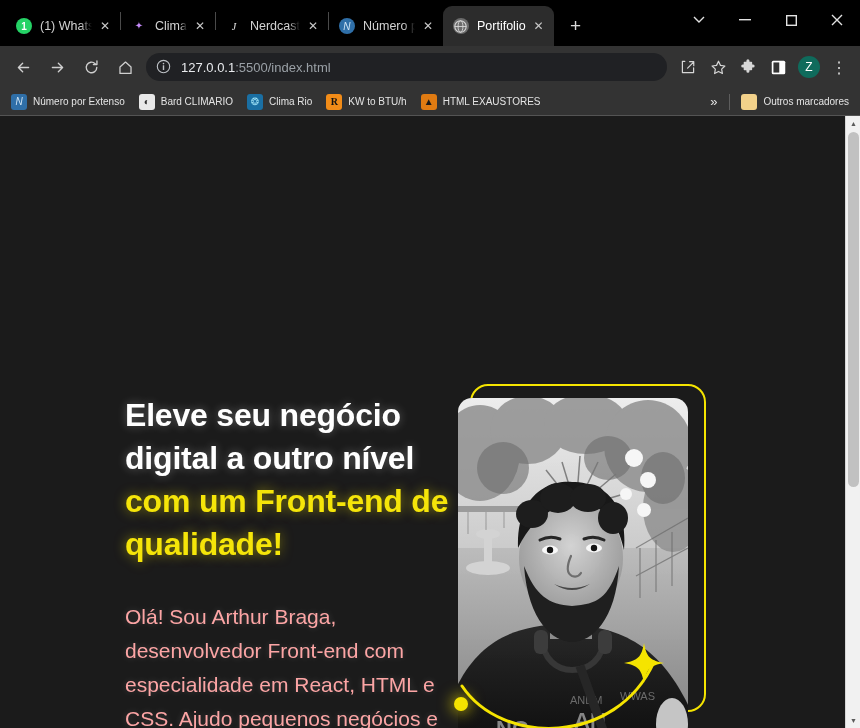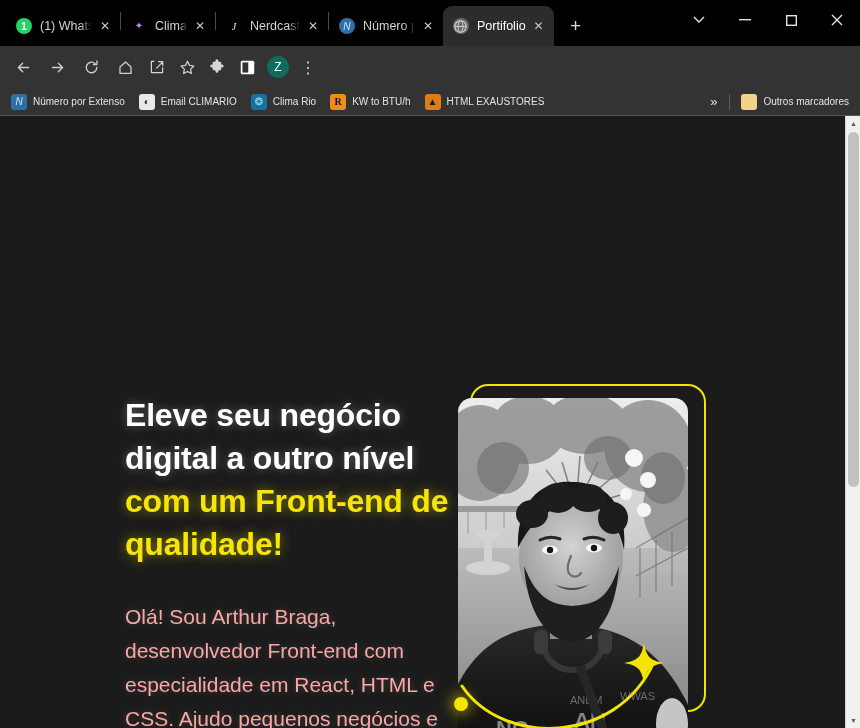--- a/index.html
+++ b/index.html
@@ -437,20 +437,30 @@
         <path d="M16.2 10a6.2 6.2 0 1 1-1.9-4.5" fill="none" stroke="#cfcfcf" stroke-width="1.6" stroke-linecap="round"></path>
         <path d="M16.4 2.4v4.1h-4.1" fill="none" stroke="#cfcfcf" stroke-width="1.6" stroke-linecap="round" stroke-linejoin="round"></path>
       </svg>
     </div>
     <div class="navbtn">
       <svg width="17" height="17" viewBox="0 0 20 20" aria-hidden="true">
           <path d="M3.5 9.5L10 3.6l6.5 5.9V17h-13z" fill="none" stroke="#cfcfcf" stroke-width="1.5" stroke-linejoin="round"></path>
         </svg>
     </div>
 
+    <div class="omnibox">
+      <span class="omni-info">
+        <svg width="15" height="15" viewBox="0 0 16 16" aria-hidden="true">
+          <circle cx="8" cy="8" r="6.6" fill="none" stroke="#bdc1c6" stroke-width="1.2"></circle>
+          <circle cx="8" cy="4.9" r="0.85" fill="#bdc1c6"></circle>
+          <rect x="7.25" y="6.7" width="1.5" height="5" fill="#bdc1c6"></rect>
+        </svg>
+      </span>
+      <span class="omni-url"><span class="host">127.0.0.1</span><span>:5500/index.html</span></span>
+    </div>
 
     <div class="tbicon">
       <svg width="16" height="16" viewBox="0 0 20 20" aria-hidden="true">
         <path d="M6 3h-3v14h14v-6" fill="none" stroke="#d6d6d6" stroke-width="1.5" stroke-linecap="round" stroke-linejoin="round"></path>
         <path d="M9.5 11.5L17 4M12 3.3h5.2v5" fill="none" stroke="#d6d6d6" stroke-width="1.5" stroke-linecap="round" stroke-linejoin="round"></path>
       </svg>
     </div>
     <div class="tbicon">
       <svg width="17" height="17" viewBox="0 0 20 20" aria-hidden="true">
           <path d="M10 2.6l2.3 4.9 5.2.7-3.8 3.7.9 5.2-4.6-2.5-4.6 2.5.9-5.2L2.5 8.2l5.2-.7z" fill="none" stroke="#d6d6d6" stroke-width="1.4" stroke-linejoin="round"></path>
@@ -471,21 +481,21 @@
     <div class="tbicon">⋮</div>
   </div>
 
   <div class="bookmarks">
     <div class="bm">
       <span class="bmicon bmi-numero">N</span>
       <span class="bmlabel">Número por Extenso</span>
     </div>
     <div class="bm">
       <span class="bmicon bmi-email">◐</span>
-      <span class="bmlabel">Email CLIMARIO</span>
+      <span class="bmlabel">Bard CLIMARIO</span>
     </div>
     <div class="bm">
       <span class="bmicon bmi-clima">❂</span>
       <span class="bmlabel">Clima Rio</span>
     </div>
     <div class="bm">
       <span class="bmicon bmi-kw">R</span>
       <span class="bmlabel">KW to BTU/h</span>
     </div>
     <div class="bm">

